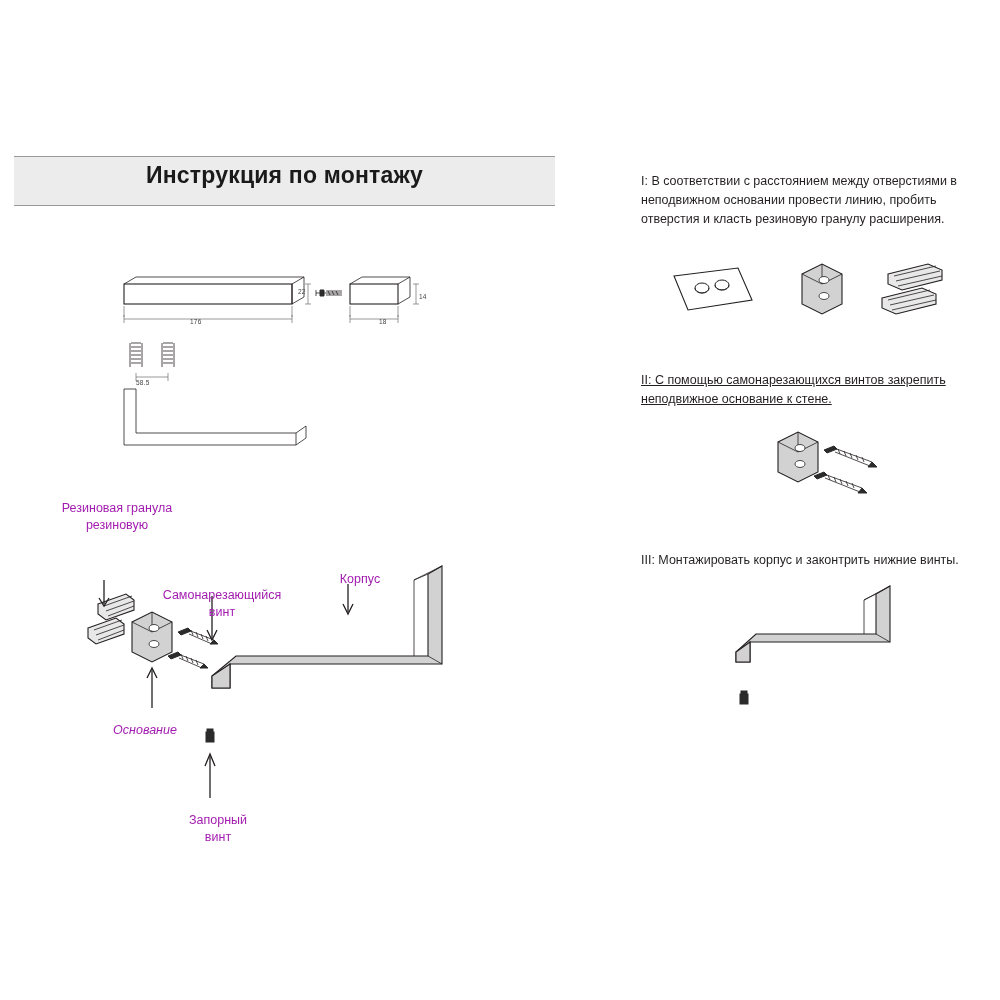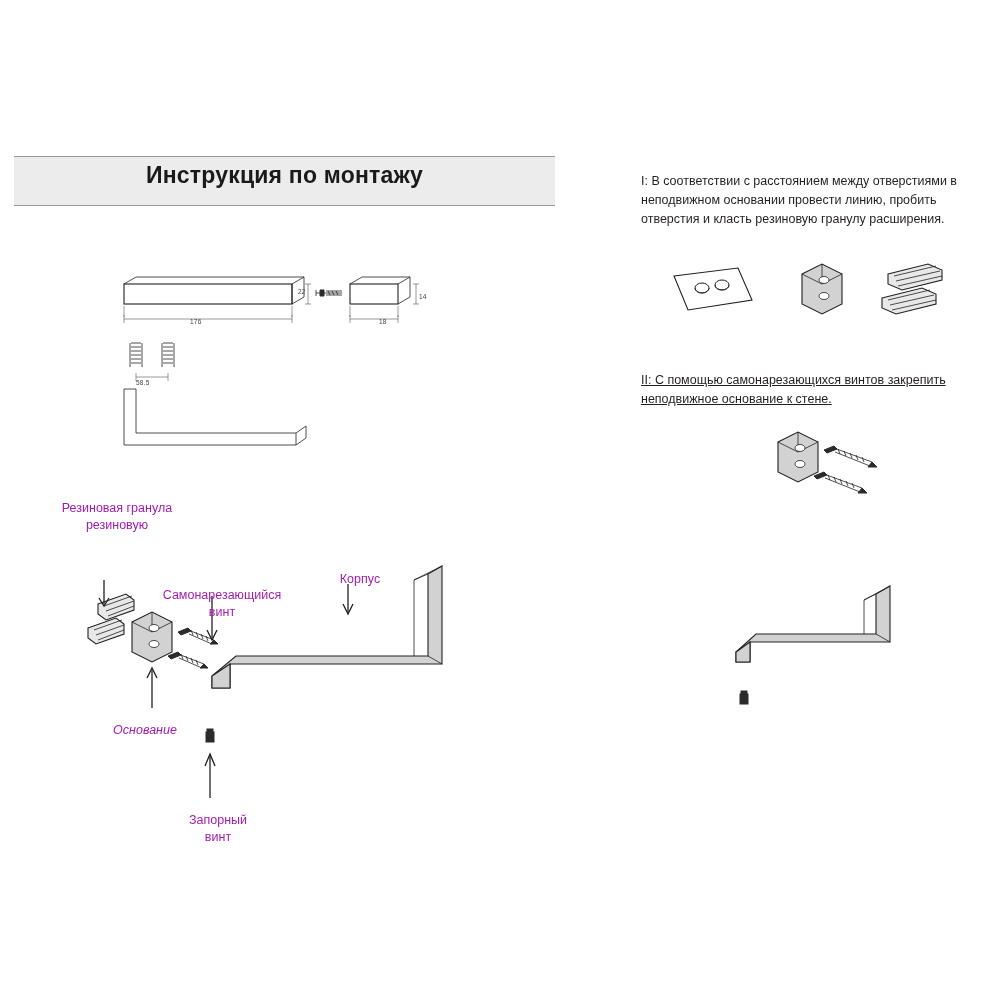--- a/index.html
+++ b/index.html
@@ -263,20 +263,21 @@
       <path class="thin" d="M78 21 L80 26 M84 23 L86 28 M90 25 L92 30 M96 27 L98 32 M102 29 L104 34"></path>
       <path class="dark" d="M112 34 L117 39 L108 39 Z"></path>
 
       <path class="dark" d="M54 48 L64 44 L67 47 L57 51 Z"></path>
       <path class="thin" d="M64 46 L102 60 M65 50 L100 64"></path>
       <path class="thin" d="M68 47 L70 52 M74 49 L76 54 M80 51 L82 56 M86 53 L88 58 M92 55 L94 60"></path>
       <path class="dark" d="M102 60 L107 65 L98 65 Z"></path>
     </g>
   </svg>
 
+  <div class="rtext" id="step3-text">III: Монтажировать корпус и законтрить нижние винты.</div>
 
   <svg style="position:absolute; left:718px; top:580px;" width="200" height="150" viewBox="0 0 200 150">
     <g>
       <path class="fillgd" d="M18 72 L38 54 L158 54 L158 14 L172 6 L172 62 L32 62 L32 82 L18 82 Z"></path>
       <path class="thin" d="M18 72 L32 62 M158 54 L172 62"></path>
       <path class="fillgd" d="M18 72 L18 82 L32 82 L32 62 Z"></path>
       <path class="thin" d="M158 14 L146 20 L146 54"></path>
       <path class="thin" d="M146 20 L172 6"></path>
     </g>
     <g>

